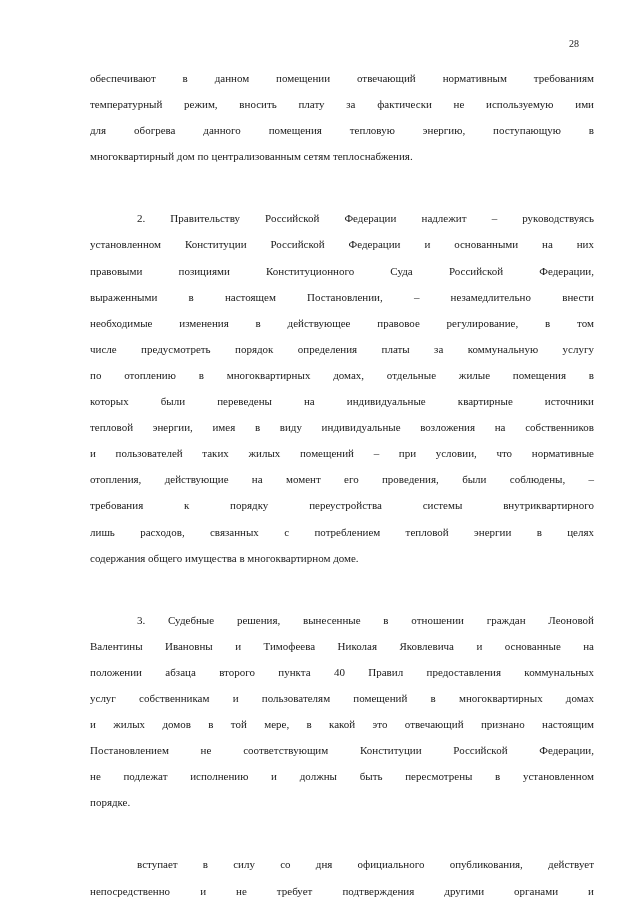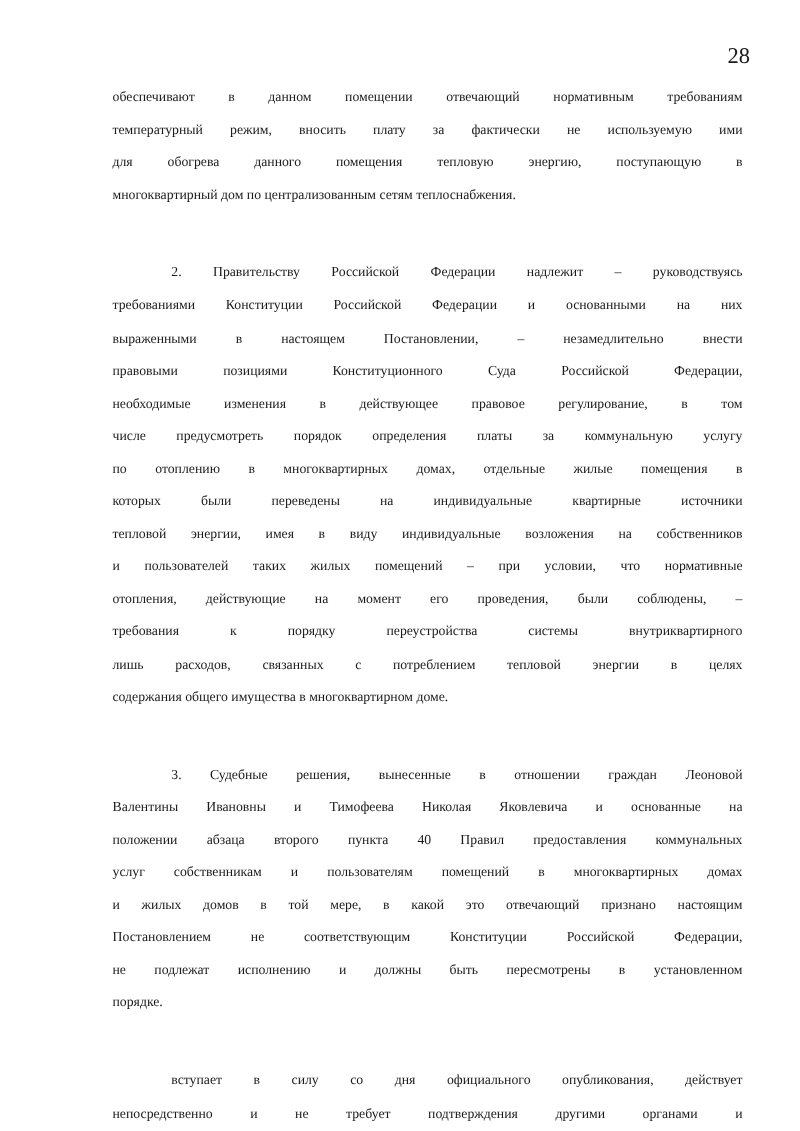--- a/index.html
+++ b/index.html
@@ -3,22 +3,22 @@
 <meta charset="utf-8">
 <style>
   html, body { margin: 0; padding: 0; background: #ffffff; }
   body { width: 640px; height: 905px; overflow: hidden; position: relative; }
   .page {
     position: absolute; left: 0; top: 0; width: 640px; height: 905px;
     background: #ffffff; color: #1a1a1a;
     font-family: "Liberation Serif", "DejaVu Serif", serif;
   }
   .page-number {
-    position: absolute; top: 36px; right: 40px;
-    font-size: 18px; line-height: 16px;
+    position: absolute; top: 36px; right: 61px;
+    font-size: 10px; line-height: 16px;
   }
   .body-text {
     position: absolute; left: 90px; width: 504px; top: 65px;
     font-size: 11px; line-height: 26.1px;
     text-align: justify;
   }
   .para { margin: 0; text-indent: 0; }
   .para.indent { text-indent: 47px; margin-top: 4px; }
   .line { display: block; text-align: justify; text-align-last: justify; white-space: nowrap; }
   .line.last { text-align-last: left; }
@@ -34,23 +34,23 @@
   <div class="body-text">
     <div class="para">
       <span class="line">обеспечивают в данном помещении отвечающий нормативным требованиям</span>
       <span class="line">температурный режим, вносить плату за фактически не используемую ими</span>
       <span class="line">для обогрева данного помещения тепловую энергию, поступающую в</span>
       <span class="line last">многоквартирный дом по централизованным сетям теплоснабжения.</span>
     </div>
 
     <div class="para indent">
       <span class="line">2. Правительству Российской Федерации надлежит – руководствуясь</span>
-      <span class="line">требованиями Конституции Российской Федерации и основанными на них</span>
+      <span class="line">установленном Конституции Российской Федерации и основанными на них</span>
+      <span class="line">правовыми позициями Конституционного Суда Российской Федерации,</span>
       <span class="line">выраженными в настоящем Постановлении, – незамедлительно внести</span>
-      <span class="line">правовыми позициями Конституционного Суда Российской Федерации,</span>
       <span class="line">необходимые изменения в действующее правовое регулирование, в том</span>
       <span class="line">числе предусмотреть порядок определения платы за коммунальную услугу</span>
       <span class="line">по отоплению в многоквартирных домах, отдельные жилые помещения в</span>
       <span class="line">которых были переведены на индивидуальные квартирные источники</span>
       <span class="line">тепловой энергии, имея в виду индивидуальные возложения на собственников</span>
       <span class="line">и пользователей таких жилых помещений – при условии, что нормативные</span>
       <span class="line">отопления, действующие на момент его проведения, были соблюдены, –</span>
       <span class="line">требования к порядку переустройства системы внутриквартирного</span>
       <span class="line">лишь расходов, связанных с потреблением тепловой энергии в целях</span>
       <span class="line last">содержания общего имущества в многоквартирном доме.</span>

